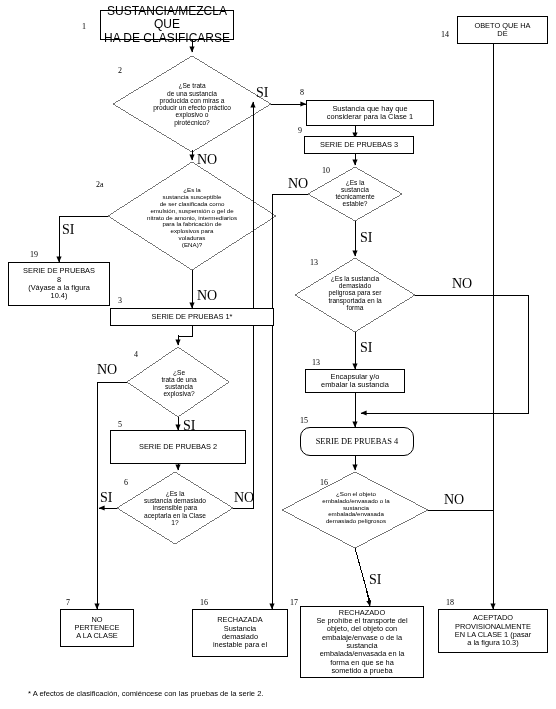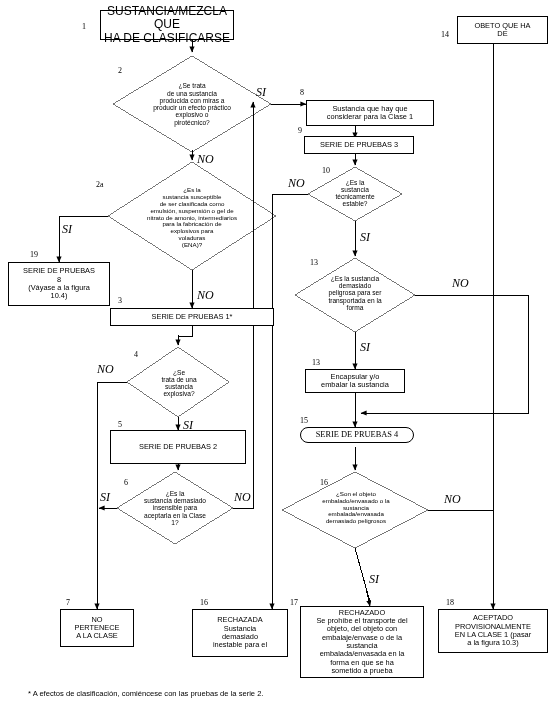--- a/index.html
+++ b/index.html
@@ -54,22 +54,21 @@
   .num {
     position: absolute;
     color: #000000;
     font-family: "Liberation Serif", serif;
     font-size: 8px;
   }
   .edge-label {
     position: absolute;
     color: #000000;
     font-family: "Liberation Serif", serif;
-    font-size: 12px;
-    font-style: italic;
+    font-size: 14px;
   }
   .footnote {
     position: absolute;
     color: #000000;
     font-size: 7.6px;
     white-space: nowrap;
   }
   .fs-title { font-size: 12px; }
   .fs-box { font-size: 7.4px; }
   .fs-dia-sm { font-size: 6.6px; }
@@ -282,21 +281,21 @@
 embalar la sustancia</span>
   </div>
   <div class="num" style="left:312px; top:358px;">13</div>
 
   <div class="node-box fs-box" style="left:457px; top:16px; width:91px; height:28px;">
     <span class="node-text">OBETO QUE HA
 DE</span>
   </div>
   <div class="num" style="left:441px; top:30px;">14</div>
 
-  <div class="node-box fs-serif" style="left:300px; top:427px; width:114px; height:16px;border-radius:10px;">
+  <div class="node-box fs-serif" style="left:300px; top:427px; width:114px; height:29px;border-radius:10px;">
     <span class="node-text">SERIE DE PRUEBAS 4</span>
   </div>
   <div class="num" style="left:300px; top:416px;">15</div>
 
   <div class="diamond-label fs-dia-xs" style="left:288px; top:484px; width:136px; height:48px;">
     <span class="node-text">¿Son el objeto
 embalado/envasado o la
 sustancia
 embalada/envasada
 demasiado peligrosos</span>

